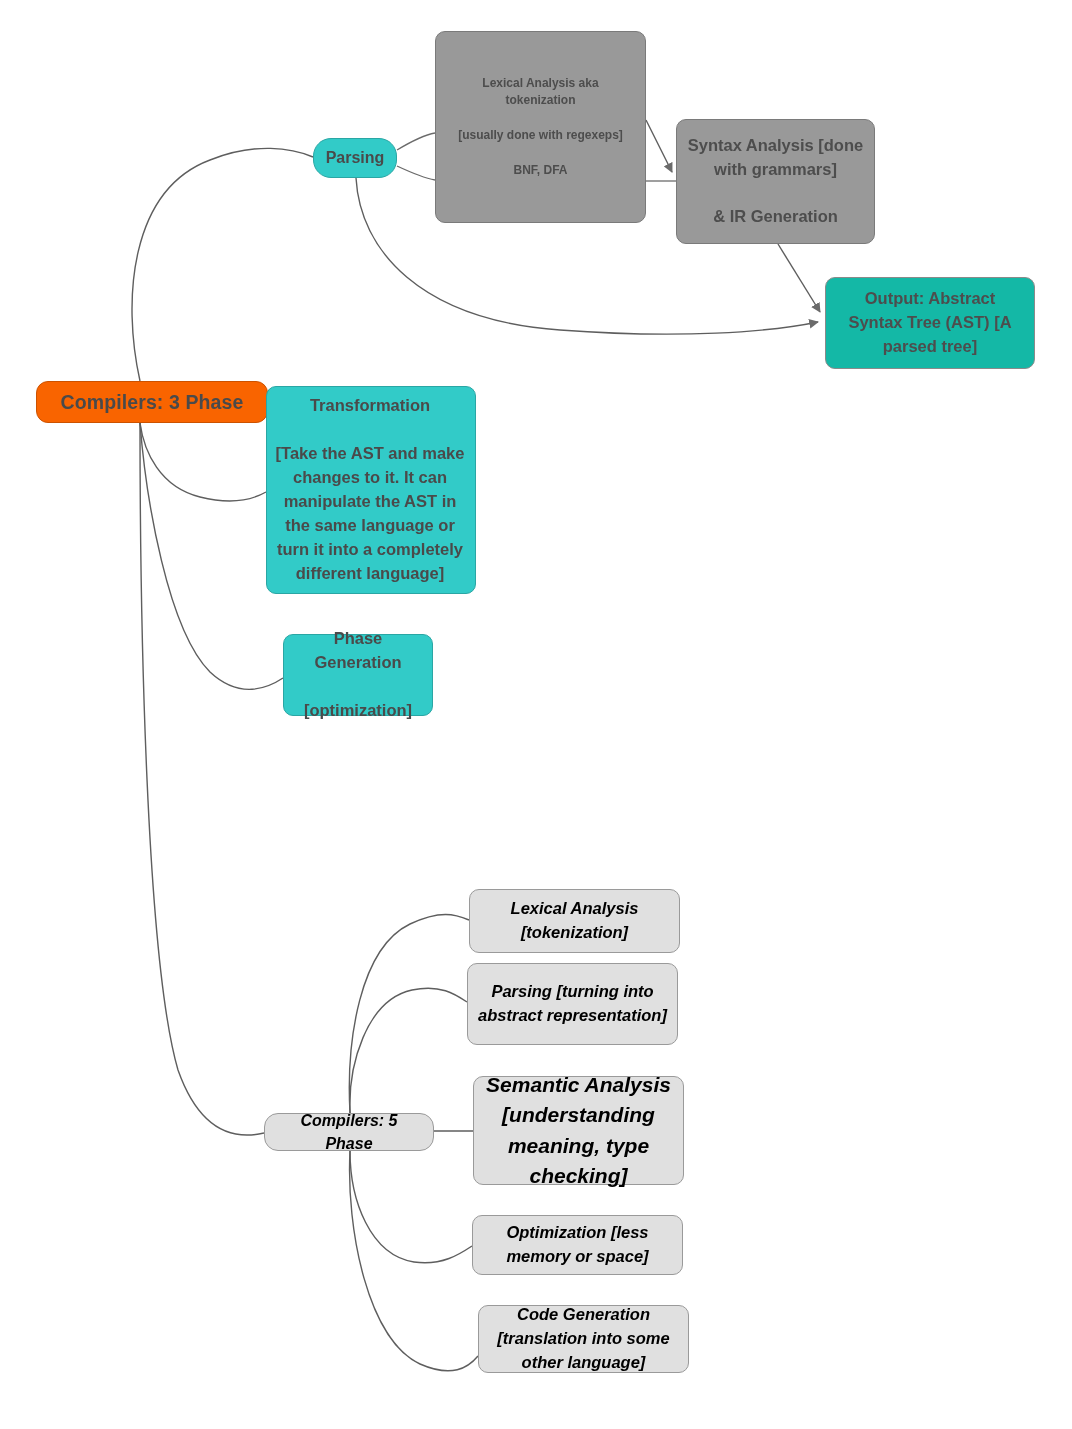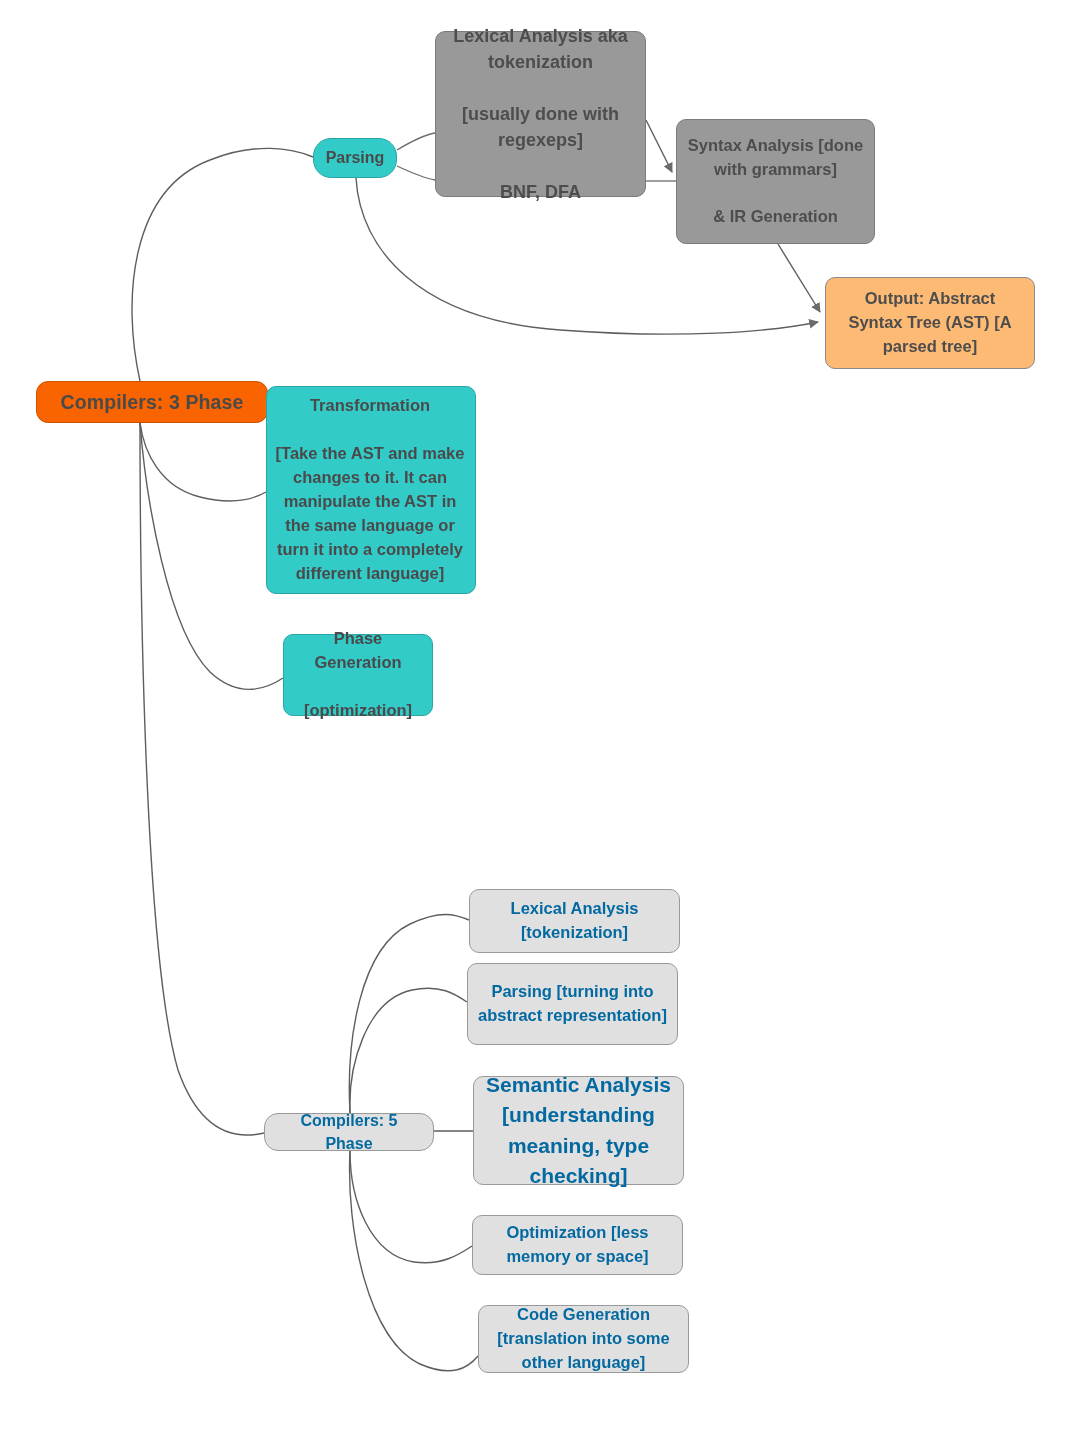--- a/index.html
+++ b/index.html
@@ -52,38 +52,39 @@
     background: #32cbc8;
     border-color: #2aa6a4;
     color: #4a4a4a;
   }
   .node.gray-dark {
     background: #999999;
     border-color: #7a7a7a;
     color: #4d4d4d;
   }
   .node.gray-mid {
-    background: #fdba74;
+    background: #14b8a6;
     border-color: #8a8a8a;
     color: #4d4d4d;
   }
   .node.gray-light {
     background: #e0e0e0;
     border-color: #9a9a9a;
-    color: #0369a1;
+    color: #000000;
+    font-style: italic;
   }
   .node.pill {
     border-radius: 16px;
     text-align: center;
   }
 
   
   #node-root        { left: 36px;  top: 381px;  width: 232px; height: 42px;  font-size: 19.5px; }
   #node-parsing     { left: 313px; top: 138px;  width: 84px;  height: 40px;  font-size: 16px; border-radius: 18px;}
-  #node-lexical     { left: 435px; top: 31px;   width: 211px; height: 166px; font-size: 18px; }
+  #node-lexical     { left: 435px; top: 31px;   width: 211px; height: 192px; font-size: 12px; }
   #node-syntax      { left: 676px; top: 119px;  width: 199px; height: 125px; font-size: 16.5px; }
   #node-ast         { left: 825px; top: 277px;  width: 210px; height: 92px;  font-size: 16.5px; }
   #node-transform   { left: 266px; top: 386px;  width: 210px; height: 208px; font-size: 16.5px; padding-left: 8px; }
   #node-codegen     { left: 283px; top: 634px;  width: 150px; height: 82px;  font-size: 16.5px; }
   #node-5phase      { left: 264px; top: 1113px; width: 170px; height: 38px;  font-size: 16px; border-radius: 14px;}
   #node-p1          { left: 469px; top: 889px;  width: 211px; height: 64px;  font-size: 16.5px; }
   #node-p2          { left: 467px; top: 963px;  width: 211px; height: 82px;  font-size: 16.5px; }
   #node-p3          { left: 473px; top: 1076px; width: 211px; height: 109px; font-size: 21px; }
   #node-p4          { left: 472px; top: 1215px; width: 211px; height: 60px;  font-size: 16.5px; }
   #node-p5          { left: 478px; top: 1305px; width: 211px; height: 68px;  font-size: 16.5px; }

